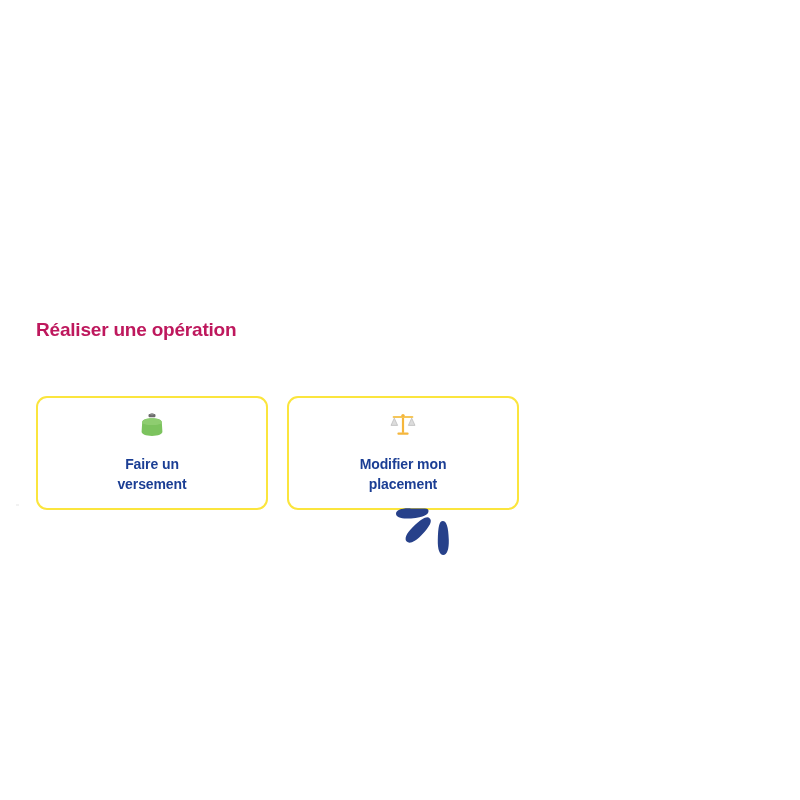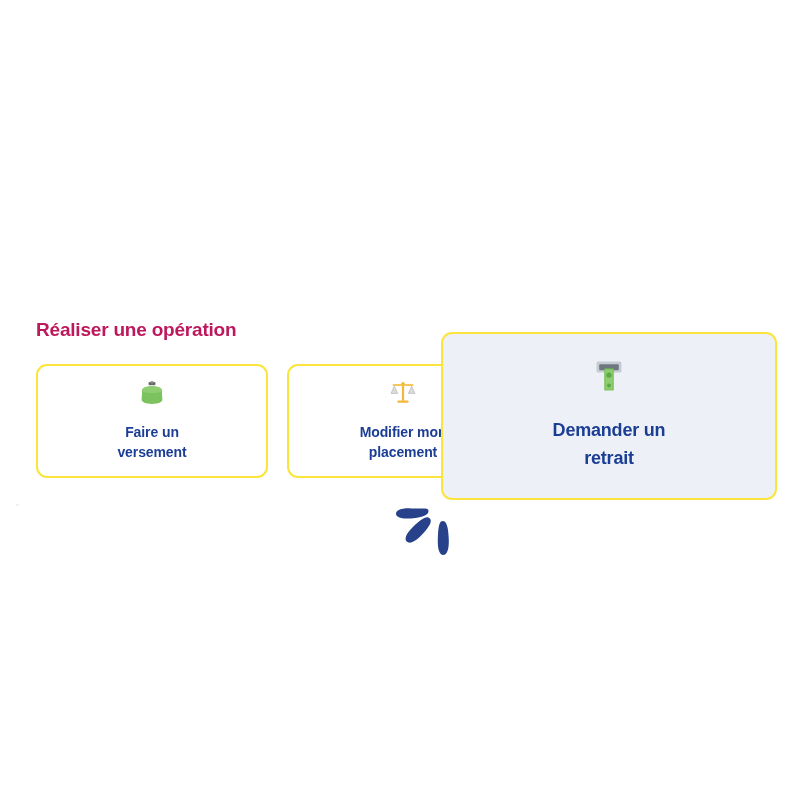--- a/index.html
+++ b/index.html
@@ -41,20 +41,21 @@
     position: absolute;
     box-sizing: border-box;
     border: 2px solid #fbe53d;
     border-radius: 11px;
     background: #ffffff;
     display: flex;
     flex-direction: column;
     align-items: center;
     justify-content: center;
     overflow: hidden;
+    margin-top: 32px;
   }
 
   .op-card .card-icon {
     display: block;
     margin-bottom: 13px;
   }
 
   .op-card .card-label {
     font-size: 14px;
     font-weight: bold;
@@ -155,36 +156,20 @@
         <circle cx="13" cy="2.6" r="1.7" fill="#f5b63c"></circle>
         <path d="M1.0 12.4 L4.3 5.2 L7.6 12.4 Z" fill="#dcdcdc" stroke="#bdbdbd" stroke-width="0.8"></path>
         <path d="M18.4 12.4 L21.7 5.2 L25.0 12.4 Z" fill="#dcdcdc" stroke="#bdbdbd" stroke-width="0.8"></path>
       </svg>
     </span>
 
     <div class="card-label">Modifier mon
 placement</div>
   </div>
 
-  <div class="op-card" id="card-retrait">
-
-    <span class="card-icon">
-      <svg width="30" height="32" viewBox="0 0 30 32" xmlns="http://www.w3.org/2000/svg">
-        <rect x="2.5" y="1.5" width="25" height="11" rx="1.6" fill="#c7ccd4"></rect>
-        <rect x="5.2" y="4.2" width="19.6" height="6" rx="1" fill="#6e7680"></rect>
-        <rect x="10.2" y="8.6" width="9.6" height="22" rx="1.2" fill="#7cc35e"></rect>
-        <rect x="11.6" y="10.0" width="6.8" height="19.2" rx="0.8" fill="#8ecd70"></rect>
-        <circle cx="15" cy="15.2" r="2.6" fill="#5fa846"></circle>
-        <circle cx="15" cy="25.4" r="2.0" fill="#5fa846"></circle>
-      </svg>
-    </span>
-
-    <div class="card-label">Demander un
-retrait</div>
-  </div>
 
   <div id="loading-spinner">
     <svg width="86" height="86" viewBox="0 0 86 86" xmlns="http://www.w3.org/2000/svg">
 
       <path d="M44.5 19.0 C44.5 22.6 40.5 25.2 27.0 26.4 C17.5 27.2 12.0 25.4 12.0 21.8
                C12.0 18.2 17.5 16.0 27.0 16.4 C40.5 17.0 44.5 15.4 44.5 19.0 Z" fill="#27418a"></path>
 
       <path d="M45.8 26.4 C48.3 28.9 46.6 33.3 37.4 43.3 C30.9 50.3 25.3 52.1 22.7 49.6
                C20.2 47.0 22.0 41.6 28.9 35.0 C38.9 25.6 43.2 23.8 45.8 26.4 Z" fill="#27418a"></path>
 

